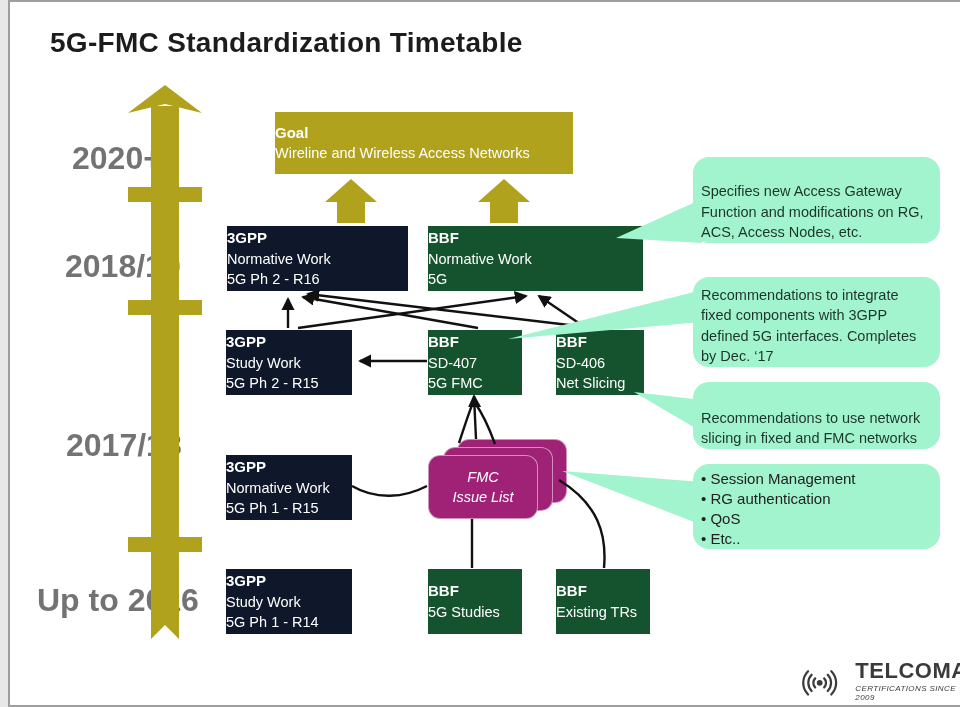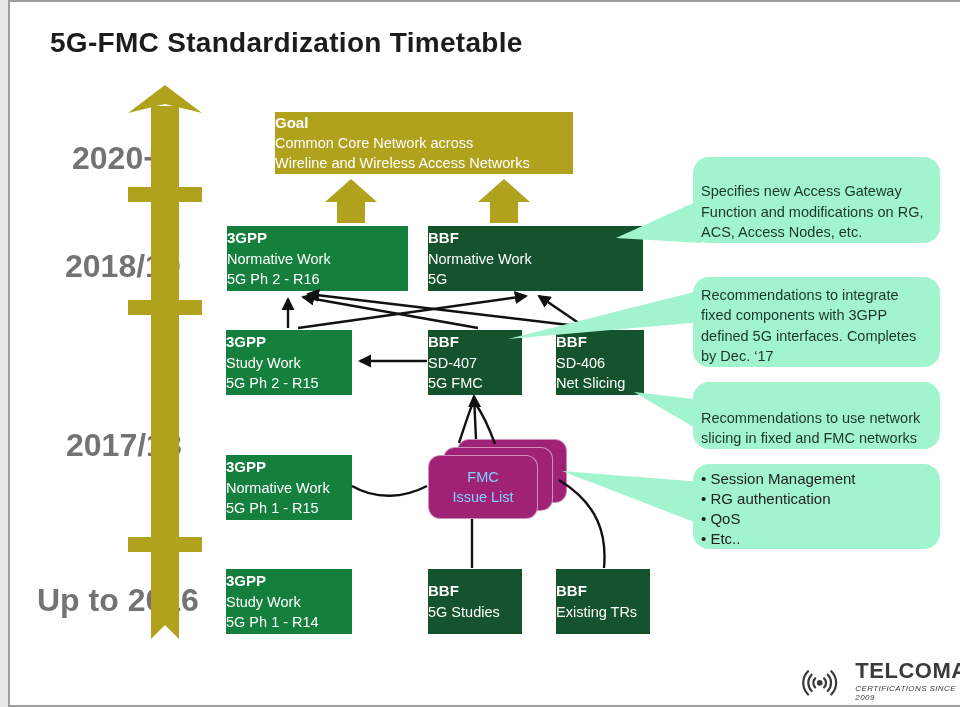--- a/index.html
+++ b/index.html
@@ -18,30 +18,30 @@
     position:absolute;font-size:32px;font-weight:700;color:#737373;line-height:1.2;
     z-index:1;
   }
   .box{
     position:absolute;z-index:1;display:flex;flex-direction:column;
     align-items:flex-start;justify-content:center;color:#ffffff;text-align:center;
     font-size:14.5px;line-height:1.38;
   }
   .box b{font-size:15px;font-weight:700;}
   .olive{background:#b1a21d;}
-  .slate{background:#15803d;}
+  .slate{background:#0f172a;}
   .red{background:#14532d;}
   .card{
     position:absolute;width:110px;height:64px;background:#9f2277;
     border:1.5px solid rgba(255,255,255,.5);border-radius:12px;box-sizing:border-box;
     z-index:1;
   }
   .card.front{
     display:flex;flex-direction:column;align-items:center;justify-content:center;
-    color:#7dd3fc;font-size:14.5px;line-height:1.4;text-align:center;
+    color:#ffffff;font-size:14.5px;line-height:1.4;text-align:center;font-style:italic;
   }
   .callout{
     position:absolute;z-index:3;width:247px;box-sizing:border-box;
     background:#a1f4ce;border-radius:16px;
     display:flex;flex-direction:column;justify-content:flex-end;
     font-size:14.5px;color:#1d352a;line-height:1.42;padding:0 10px 0 8px;
   }
   .callout.bullets{font-size:15px;color:#222;line-height:1.33;}
   .bl::before{content:"• ";}
   .logo{
@@ -58,21 +58,20 @@
 
   <h1 class="page-title">5G-FMC Standardization Timetable</h1>
 
   <div class="year" style="left:62px;top:137px">2020+</div>
   <div class="year" style="left:55px;top:245px">2018/19</div>
   <div class="year" style="left:56px;top:424px">2017/18</div>
   <div class="year" style="left:27px;top:579px">Up to 2016</div>
 
   <div class="box olive" style="left:265px;top:110px;width:298px;height:62px">
     <b>Goal</b>
-    <span>Common Core Network across</span>
     <span>Wireline and Wireless Access Networks</span>
   </div>
 
   <div class="box slate" style="left:217px;top:224px;width:181px;height:65px">
     <b>3GPP</b>
     <span>Normative Work</span>
     <span>5G Ph 2 - R16</span>
   </div>
   <div class="box red" style="left:418px;top:224px;width:215px;height:65px">
     <b>BBF</b>

